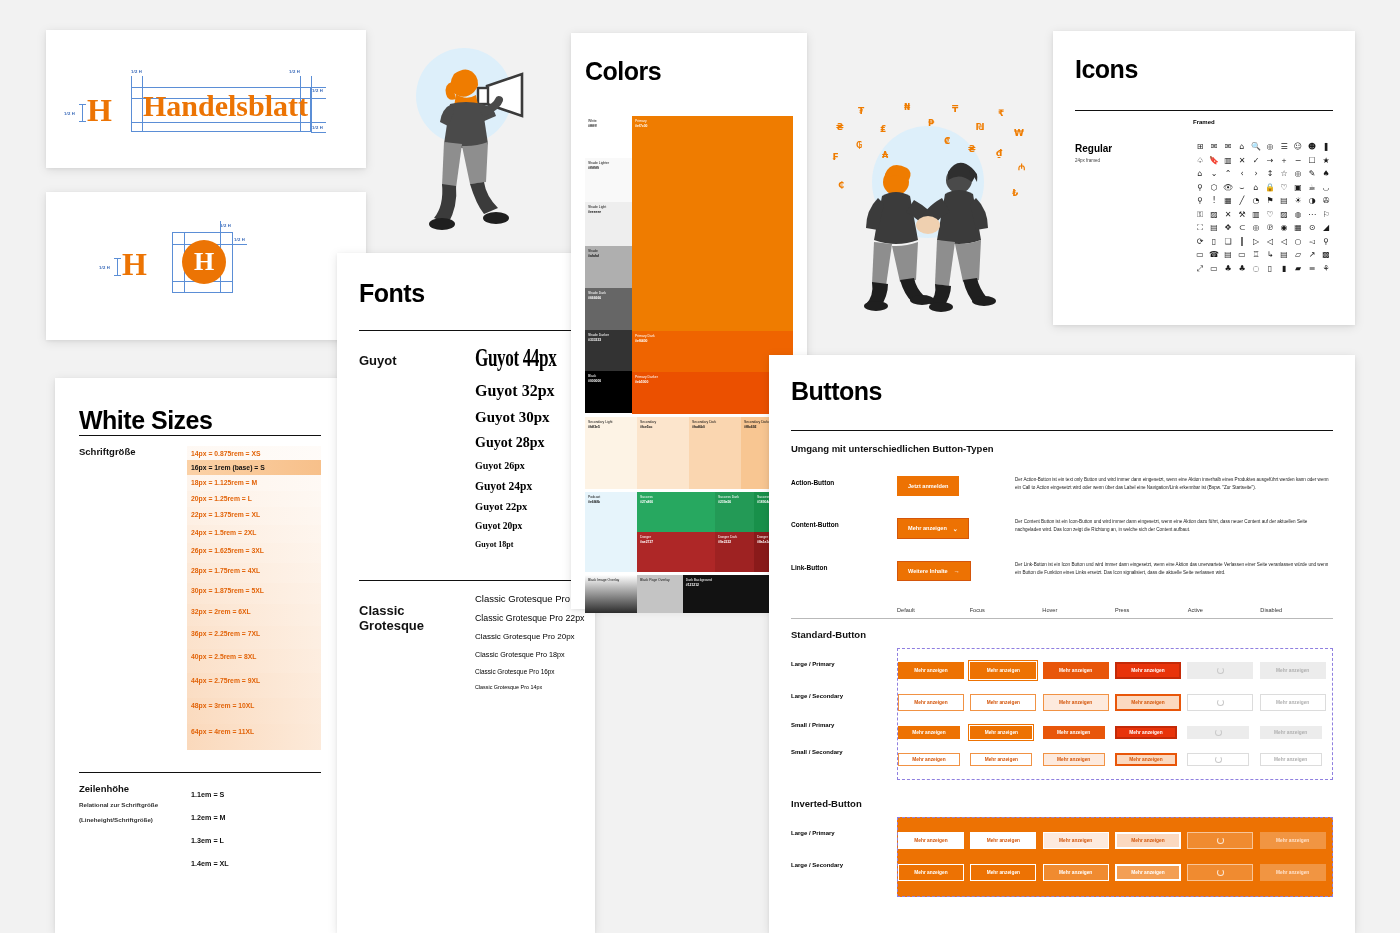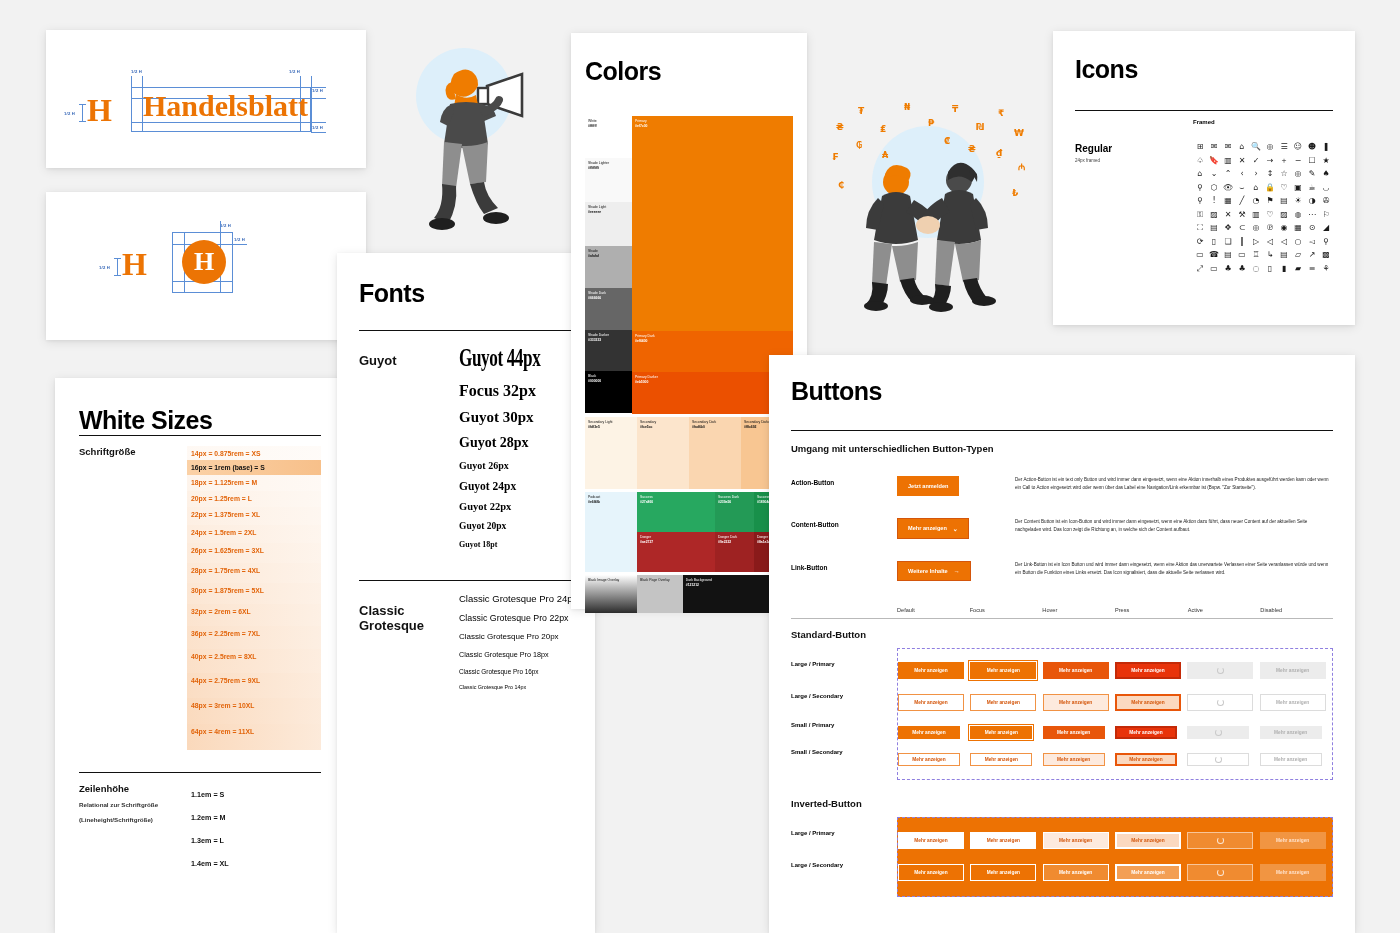--- a/index.html
+++ b/index.html
@@ -46,21 +46,21 @@
   .fs-row.base { color:#111; }
   .lh-row { font-weight:bold; font-size:7.2px; color:#111; padding:7px 0 7px 4px; }
 
   
   #fonts-card { left: 337px; top: 253px; width: 258px; height: 680px; padding: 26px 22px 0 22px; }
   #fonts-card .card-title { font-size: 25px; }
   .fonts-sect { margin-top: 22px; }
   .fonts-sect .hr { margin-bottom: 12px; }
   .fonts-row { display:flex; }
   .fonts-name { font-size: 13px; font-weight:bold; width: 100px; flex:none; color:#111; padding-top:10px;}
-  .fonts-samples { flex:1; }
+  .fonts-samples { flex:1;margin-left:16px; }
   .samp { color:#000; margin-bottom: 9px; white-space:nowrap; }
   .samp.guyot { font-family:"Liberation Serif", serif; font-weight:bold; }
   .samp.druk { font-family:"Liberation Sans", sans-serif; font-weight:bold; transform:scaleX(0.62); transform-origin:left center; letter-spacing:-0.5px;}
   .samp.cg { font-family:"Liberation Sans", sans-serif; font-weight:normal; }
 
   
   #colors-card { left: 571px; top: 33px; width: 236px; height: 576px; padding: 24px 14px 0 14px; }
   #colors-card .card-title { font-size: 25px; }
   .swatch-area { margin-top: 30px; }
   .sw { position:relative; }
@@ -309,21 +309,21 @@
 
 <div class="card" id="fonts-card">
   <div class="card-title">Fonts</div>
   <div id="fonts-sections">
       <div class="fonts-sect">
         <div class="hr"></div>
         <div class="fonts-row">
           <div class="fonts-name">Guyot</div>
           <div class="fonts-samples">
             <div class="samp guyot" style="font-size: 26px; transform: scaleX(0.66); transform-origin: left center; letter-spacing: -0.6px;">Guyot 44px</div>
-            <div class="samp guyot" style="font-size: 16px;">Focus 32px</div>
+            <div class="samp guyot" style="font-size: 16px;">Guyot 32px</div>
             <div class="samp guyot" style="font-size: 15px;">Guyot 30px</div>
             <div class="samp guyot" style="font-size: 14px;">Guyot 28px</div>
             <div class="samp guyot" style="font-size: 10px;">Guyot 26px</div>
             <div class="samp guyot" style="font-size: 11.5px;">Guyot 24px</div>
             <div class="samp guyot" style="font-size: 10.5px;">Guyot 22px</div>
             <div class="samp guyot" style="font-size: 9.5px;">Guyot 20px</div>
             <div class="samp guyot" style="font-size: 8px;">Guyot 18pt</div>
           </div>
         </div>
       </div>

